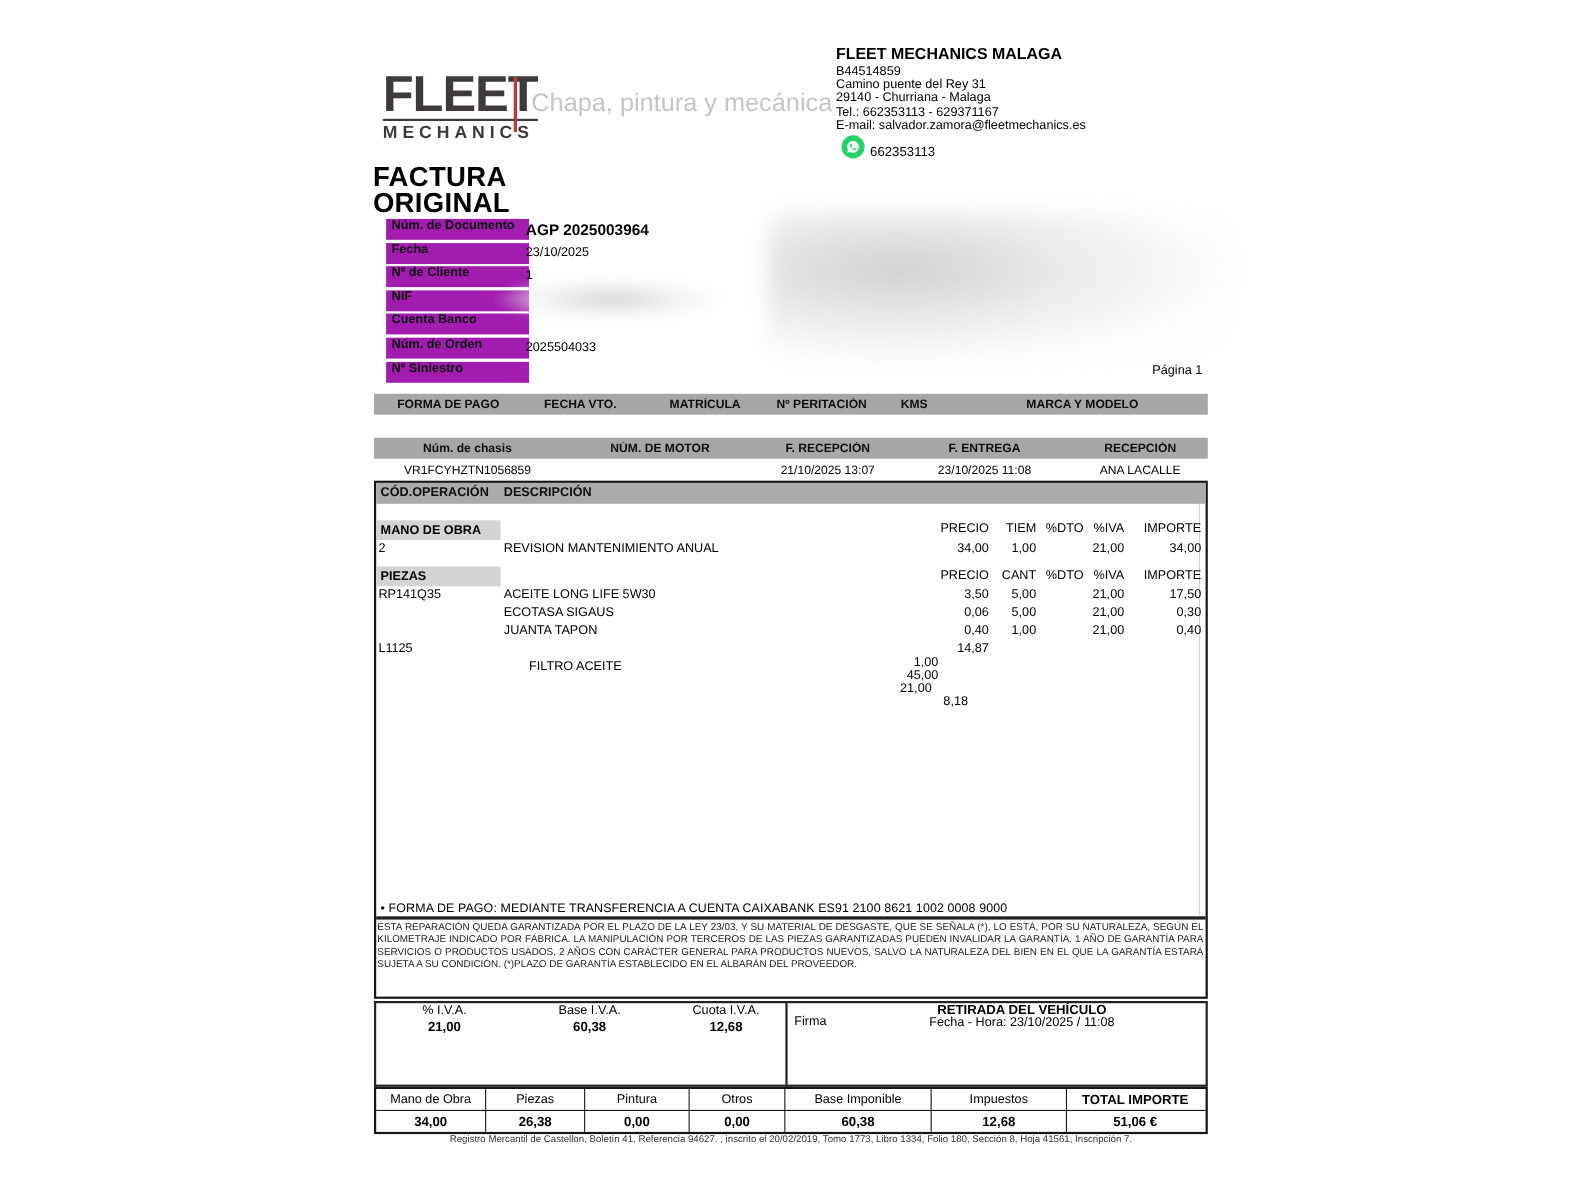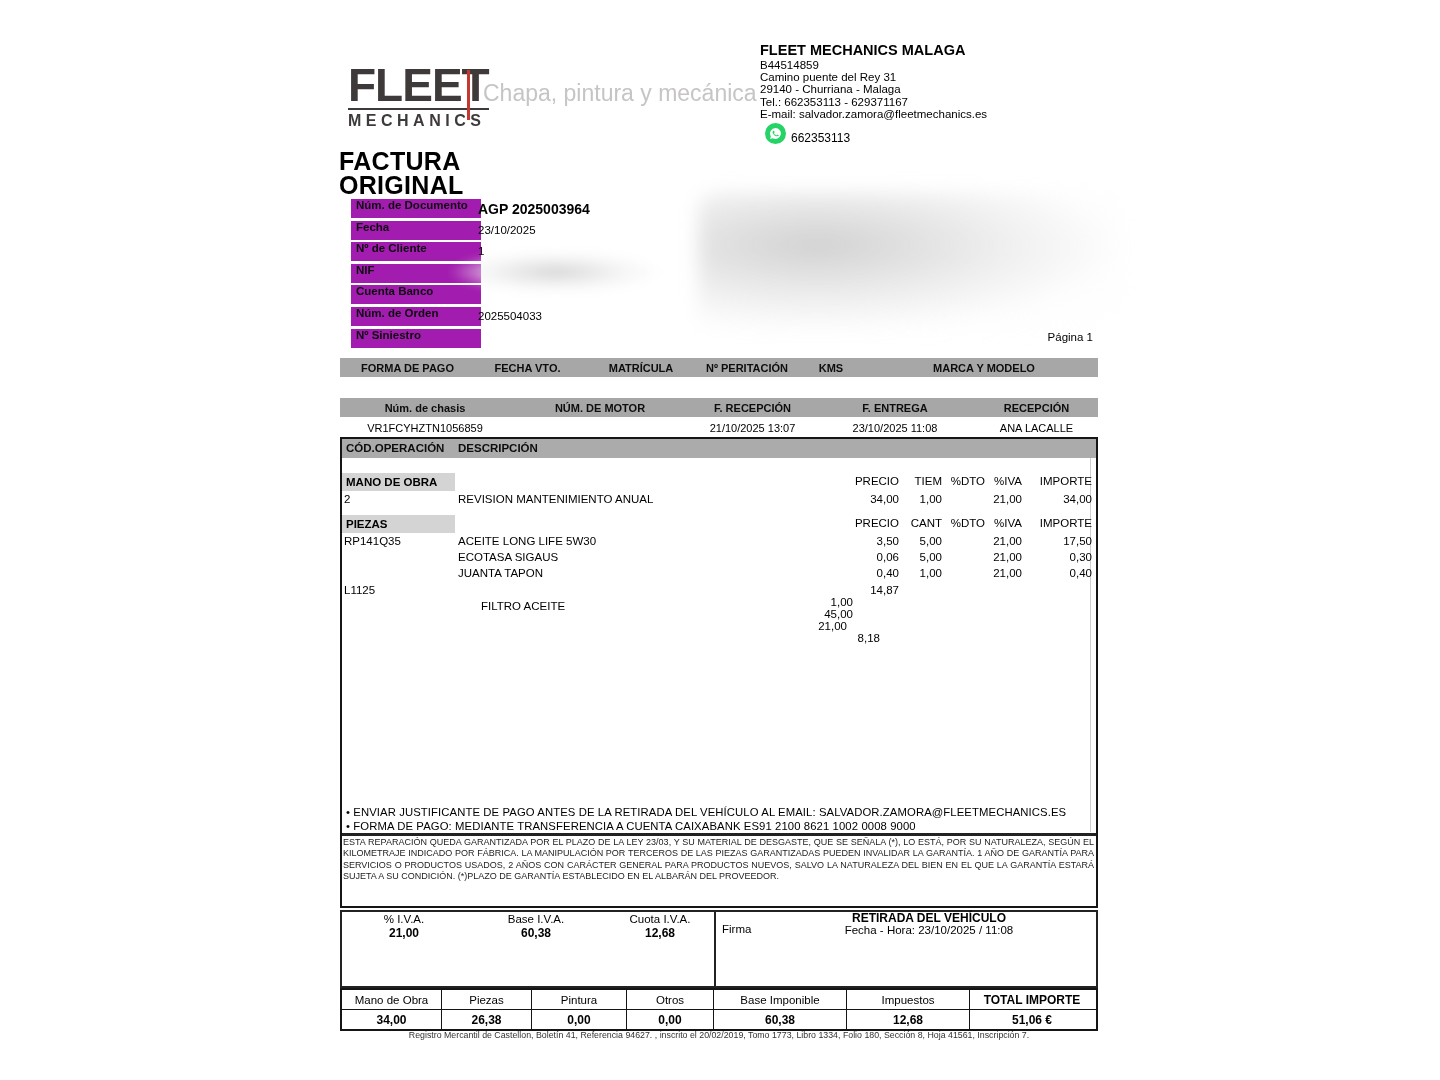--- a/index.html
+++ b/index.html
@@ -267,21 +267,20 @@
     <div class="abs item-text" style="left:458px; top:600px;padding-left:23px;">FILTRO ACEITE</div>
     <div class="abs numgrid" style="left:810px; top:584px;flex-direction:column;">
       <div class="n0">14,87</div>
       <div class="n1">1,00</div>
       <div class="n2">45,00</div>
       <div class="n3">21,00</div>
       <div class="n4">8,18</div>
     </div>
   </div>
 
-  <div class="abs note-line" style="left:346px; top:806px;">• ENVIAR JUSTIFICANTE DE PAGO ANTES DE LA RETIRADA DEL VEHÍCULO AL EMAIL: SALVADOR.ZAMORA@FLEETMECHANICS.ES</div>
   <div class="abs note-line" style="left:346px; top:820px;">• FORMA DE PAGO: MEDIANTE TRANSFERENCIA A CUENTA CAIXABANK ES91 2100 8621 1002 0008 9000</div>
 
   <div class="abs divider" style="left:342px; top:833px; width:754px;"></div>
   <div class="abs warranty" style="left:343px; top:837px; width:751px;">ESTA REPARACIÓN QUEDA GARANTIZADA POR EL PLAZO DE LA LEY 23/03, Y SU MATERIAL DE DESGASTE, QUE SE SEÑALA (*), LO ESTÁ, POR SU NATURALEZA, SEGÚN EL KILOMETRAJE INDICADO POR FÁBRICA. LA MANIPULACIÓN POR TERCEROS DE LAS PIEZAS GARANTIZADAS PUEDEN INVALIDAR LA GARANTÍA. 1 AÑO DE GARANTÍA PARA SERVICIOS O PRODUCTOS USADOS, 2 AÑOS CON CARÁCTER GENERAL PARA PRODUCTOS NUEVOS, SALVO LA NATURALEZA DEL BIEN EN EL QUE LA GARANTÍA ESTARÁ SUJETA A SU CONDICIÓN. (*)PLAZO DE GARANTÍA ESTABLECIDO EN EL ALBARÁN DEL PROVEEDOR.</div>
 
   <div class="abs summary-box" style="left:340px; top:910px; width:758px; height:78px;"></div>
   <div class="abs" style="left:714px; top:910px; width:2px; height:78px; background:#222;"></div>
 
   <div class="abs sum-head" style="left:342px; top:913px; width:124px;">% I.V.A.</div>
   <div class="abs sum-head" style="left:466px; top:913px; width:140px;">Base I.V.A.</div>

